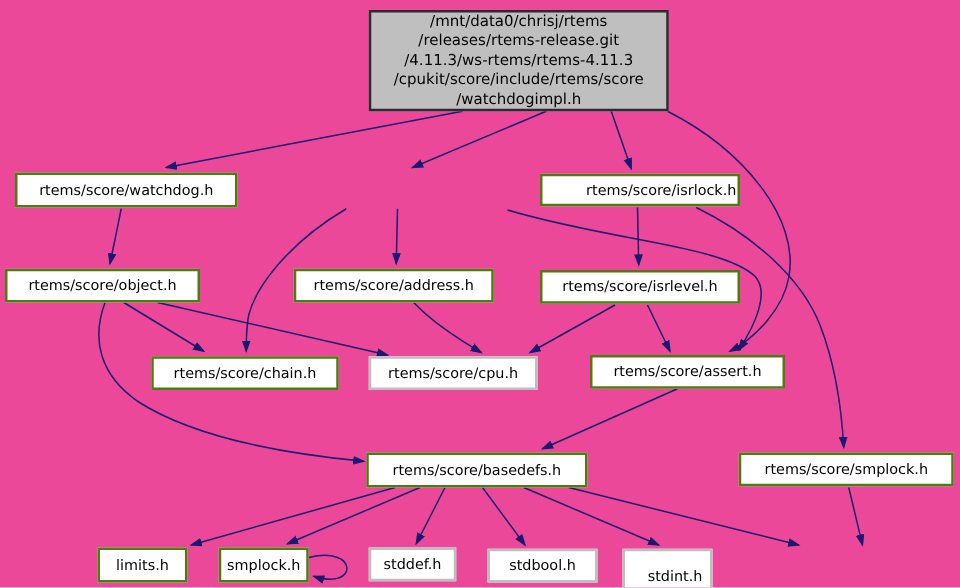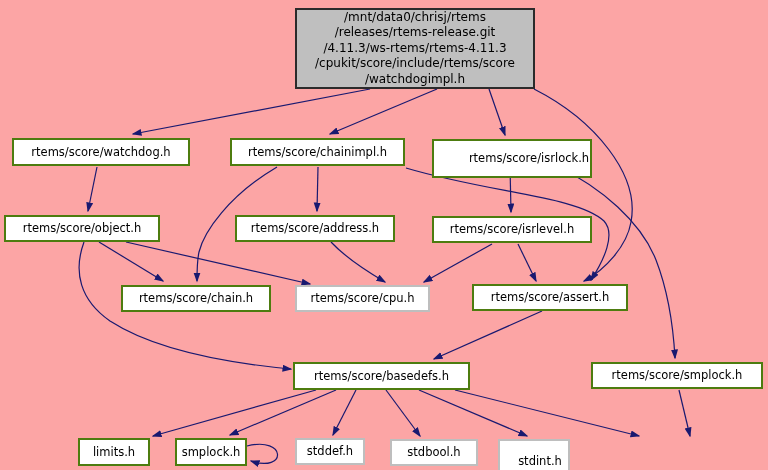--- a/index.html
+++ b/index.html
@@ -1,17 +1,17 @@
 <!DOCTYPE html>
 <html><head>
 <meta charset="utf-8">
 <style>
   html,body{margin:0;padding:0;background:#ffffff;}
   #canvas{
-    position:relative;width:768px;height:470px;background:#fca5a5;
+    position:relative;width:768px;height:470px;background:#ec4899;
     font-family:"DejaVu Sans","Liberation Sans",sans-serif;overflow:hidden;
   }
   #edges{position:absolute;left:0;top:0;width:768px;height:470px;}
   .node{
     position:absolute;box-sizing:border-box;background:#ffffff;
     border:2px solid #4d7c0f;color:#000000;font-size:11.5px;
     display:flex;align-items:center;justify-content:center;
     text-align:center;white-space:pre-line;line-height:15px;z-index:2;
   }
   .node.gray{border-color:#bebebe;}
@@ -60,23 +60,22 @@
   </svg>
 
   <div class="node focus" style="left:295px;top:8px;width:240px;height:81px;">/mnt/data0/chrisj/rtems
 /releases/rtems-release.git
 /4.11.3/ws-rtems/rtems-4.11.3
 /cpukit/score/include/rtems/score
 /watchdogimpl.h</div>
 
   <div class="node" style="left:12px;top:138px;width:178px;height:28px;">rtems/score/watchdog.h</div>
 
-  <div class="node" style="left:230px;top:138px;width:175px;height:28px;">rtems/score/chainimpl.h</div>
 
-  <div class="node" style="left:432px;top:139px;width:160px;height:39px;padding-left:34px;">rtems/score/isrlock.h</div>
+  <div class="node" style="left:432px;top:139px;width:160px;height:26px;padding-left:34px;">rtems/score/isrlock.h</div>
 
   <div class="node" style="left:4px;top:215px;width:156px;height:27px;">rtems/score/object.h</div>
 
   <div class="node" style="left:235px;top:215px;width:160px;height:27px;">rtems/score/address.h</div>
 
   <div class="node" style="left:432px;top:216px;width:160px;height:27px;">rtems/score/isrlevel.h</div>
 
   <div class="node" style="left:121px;top:285px;width:150px;height:27px;">rtems/score/chain.h</div>
 
   <div class="node gray" style="left:295px;top:285px;width:135px;height:27px;">rtems/score/cpu.h</div>

